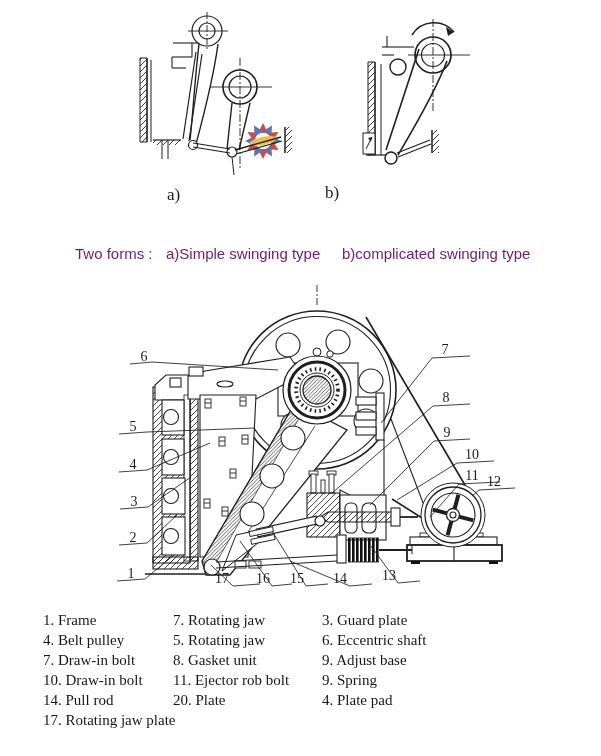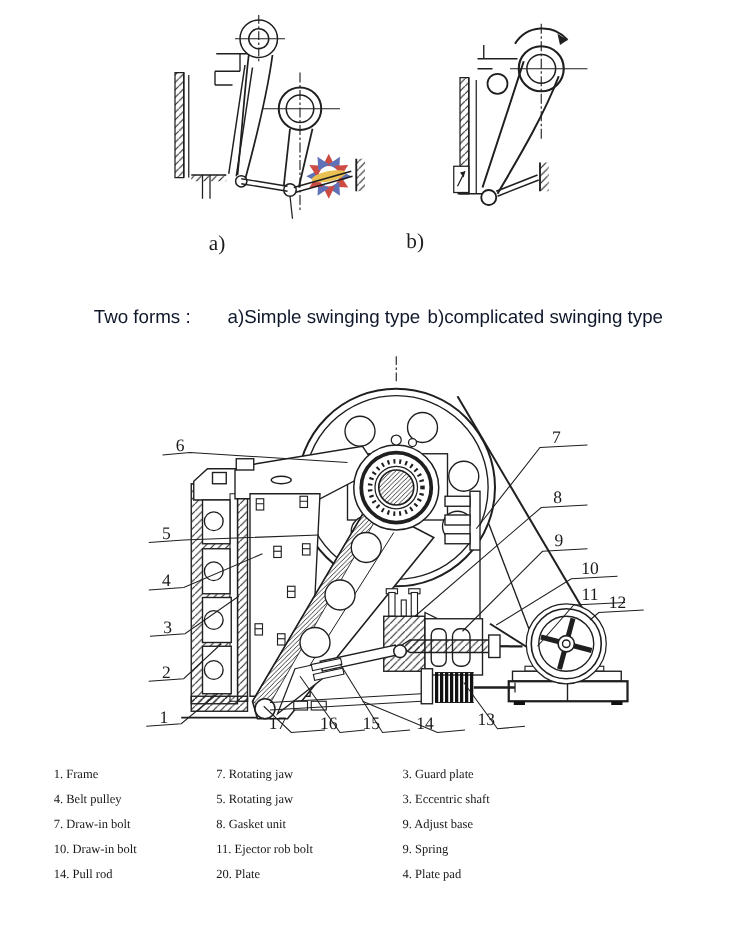--- a/index.html
+++ b/index.html
@@ -5,29 +5,29 @@
   html,body{margin:0;padding:0;background:#ffffff;}
   body{width:601px;height:756px;position:relative;overflow:hidden;
        font-family:"Liberation Sans",sans-serif;}
   .abs{position:absolute;}
   svg{display:block;}
   
   .fig-label{position:absolute;font-family:"Liberation Serif",serif;
              font-size:17px;color:#1c1c1c;}
   
   .caption{position:absolute;top:245px;left:0;width:601px;height:20px;
-           font-size:15px;color:#0f172a;}
+           font-size:15px;color:#701a75;}
   .caption span{position:absolute;white-space:nowrap;}
   .cap-prefix{left:75px;}
-  .cap-a{left:166px;margin-left:16px;}
+  .cap-a{left:166px;}
   .cap-b{left:342px;text-align:right;}
   
   .parts{position:absolute;left:43px;top:610px;width:540px;
          display:grid;grid-template-columns:130px 149px 1fr;
-         font-family:"Liberation Serif",serif;font-size:10px;color:#161616;}
+         font-family:"Liberation Serif",serif;font-size:15px;color:#161616;}
   .parts div{line-height:20px;white-space:nowrap;}
   text{font-family:"Liberation Serif",serif;font-size:14px;fill:#1a1a1a;}
 </style>
 </head>
 <body>
 
 <svg class="abs" style="left:125px;top:3px" width="190" height="205" viewBox="0 0 190 205">
   <defs>
     <pattern id="hatchA" width="6" height="6" patternUnits="userSpaceOnUse">
       <path d="M0,6 L6,0" stroke="#222" stroke-width="0.9" fill="none"></path>
@@ -405,23 +405,24 @@
     <text x="222" y="300">17</text>
   </g>
 </svg>
 
 <div class="parts">
   <div>1. Frame</div>
   <div>7. Rotating jaw</div>
   <div>3. Guard plate</div>
   <div>4. Belt pulley</div>
   <div>5. Rotating jaw</div>
-  <div>3. Eccentric shaft</div>
+  <div>6. Eccentric shaft</div>
   <div>7. Draw-in bolt</div>
   <div>8. Gasket unit</div>
   <div>9. Adjust base</div>
   <div>10. Draw-in bolt</div>
   <div>11. Ejector rob bolt</div>
   <div>9. Spring</div>
   <div>14. Pull rod</div>
   <div>20. Plate</div>
   <div>4. Plate pad</div>
+  <div>17. Rotating jaw plate</div>
 </div>
 
 </body></html>

